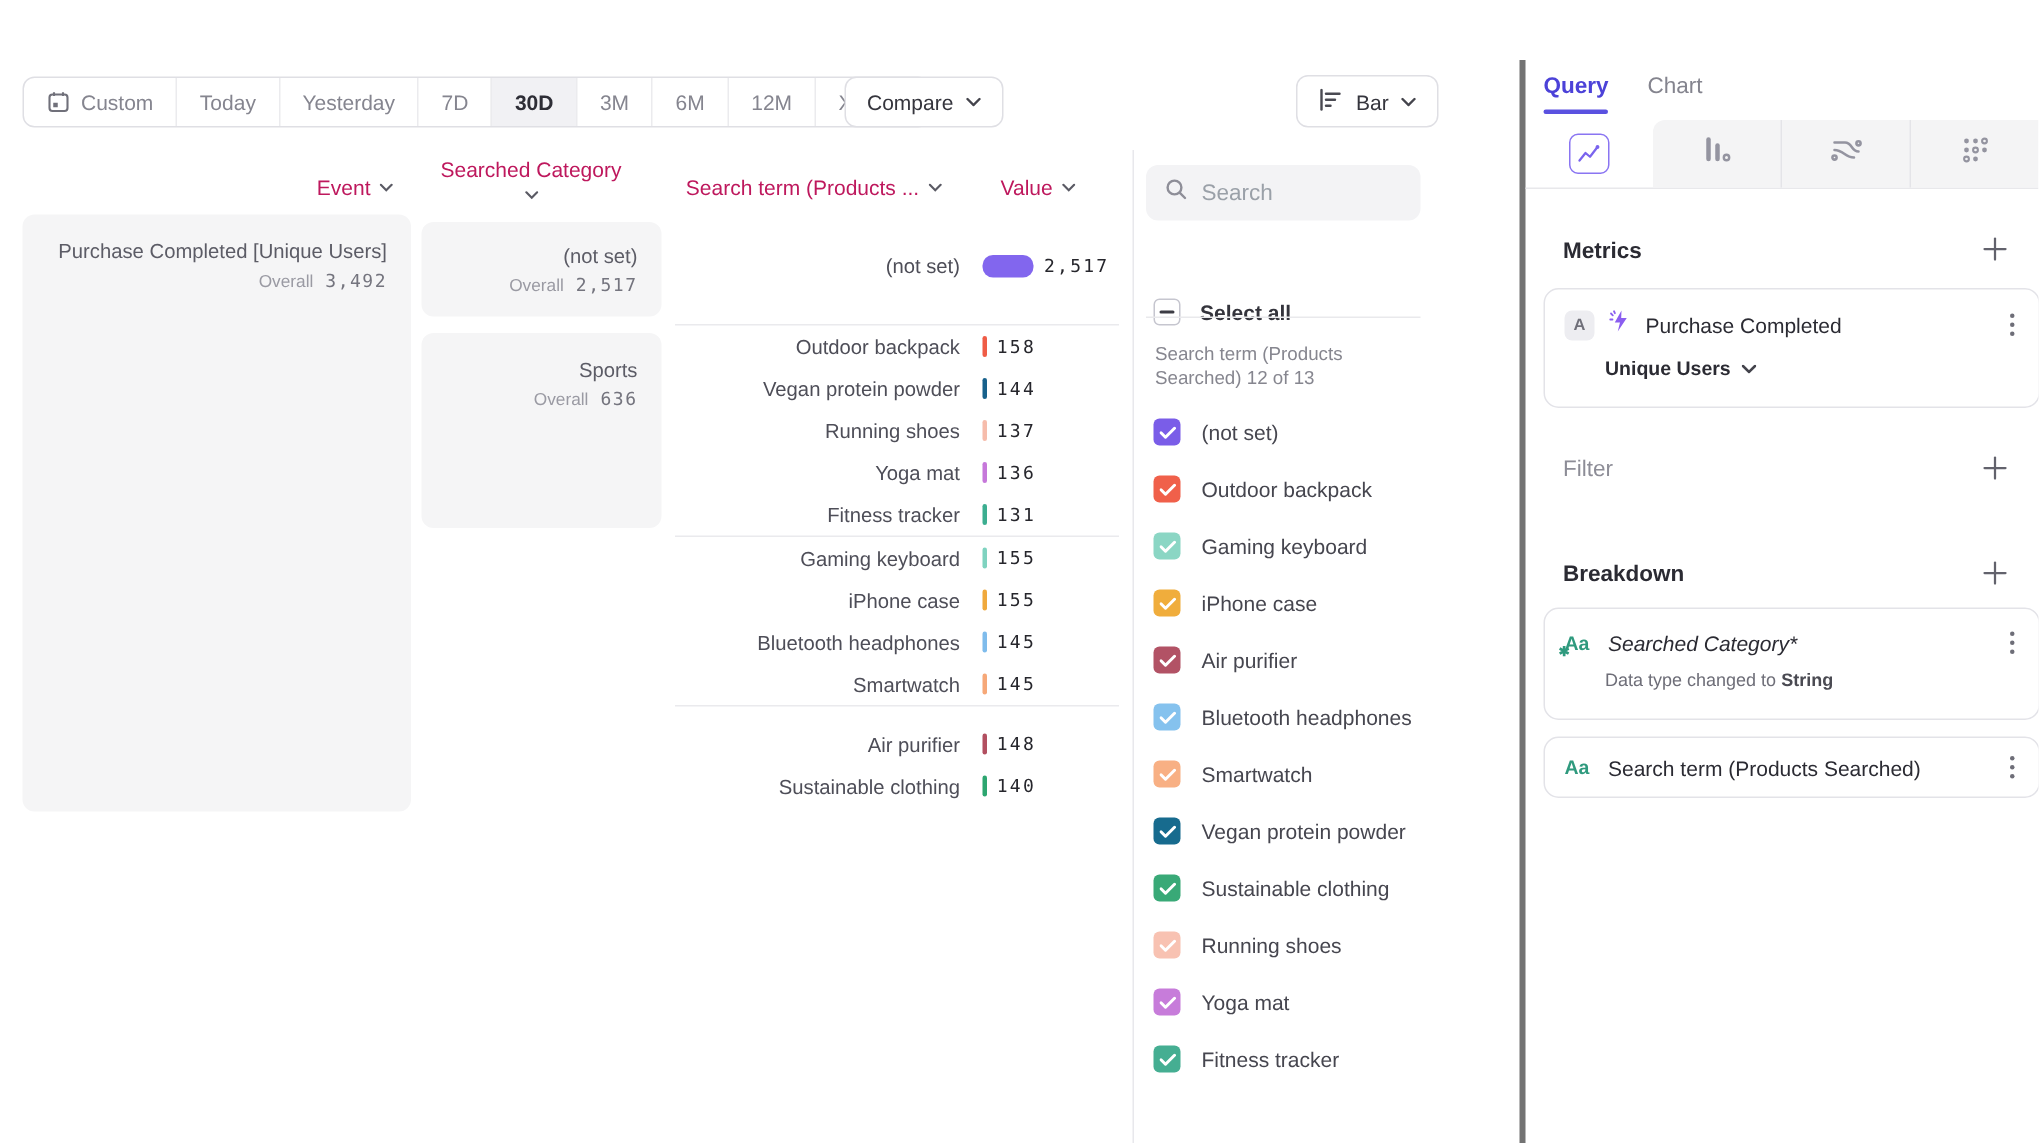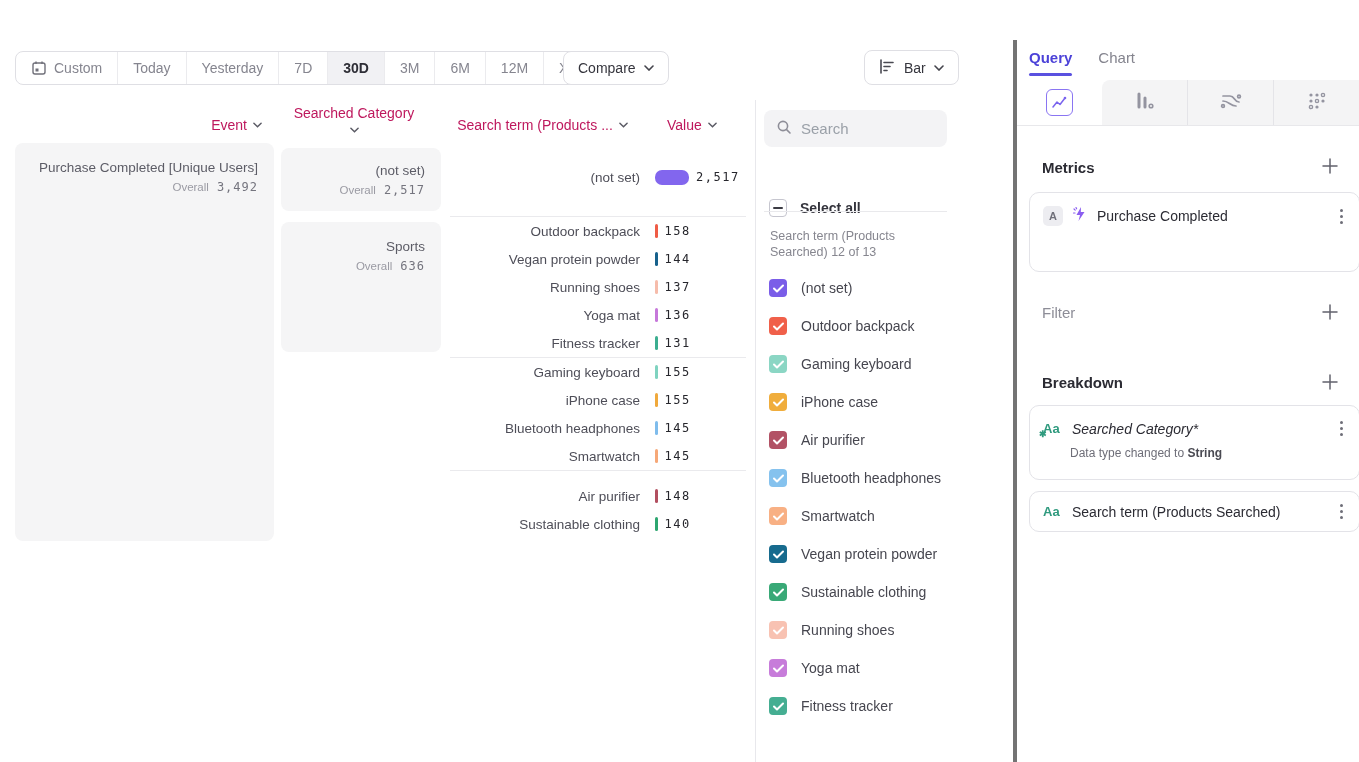--- a/index.html
+++ b/index.html
@@ -637,20 +637,28 @@
           <path d="M2 3 L3.2 4.2 M1.5 7 H3 M4 1.5 L4.6 2.8" stroke="#8b5ef0" stroke-width="1.2" stroke-linecap="round"></path>
         </svg>
       </span>
       <span class="card-name">Purchase Completed</span>
       <span class="kebab">
           <i></i>
           <i></i>
           <i></i>
         </span>
     </div>
+    <div class="measure-row">
+      <span class="label">Unique Users</span>
+      <span class="chev">
+        <svg width="10" height="6" viewBox="0 0 10 6" fill="none" stroke="currentColor" stroke-width="1.7" stroke-linecap="round">
+            <polyline points="1,1 5,5 9,1"></polyline>
+          </svg>
+      </span>
+    </div>
   </div>
 
   <div class="qp-section-title muted" style="top:264px">Filter</div>
   <div class="qp-plus" style="top:263px">
     <svg width="18" height="18" viewBox="0 0 18 18" fill="none" stroke="currentColor" stroke-width="1.5" stroke-linecap="round">
         <line x1="9" y1="2" x2="9" y2="16"></line>
         <line x1="2" y1="9" x2="16" y2="9"></line>
       </svg>
   </div>
 

